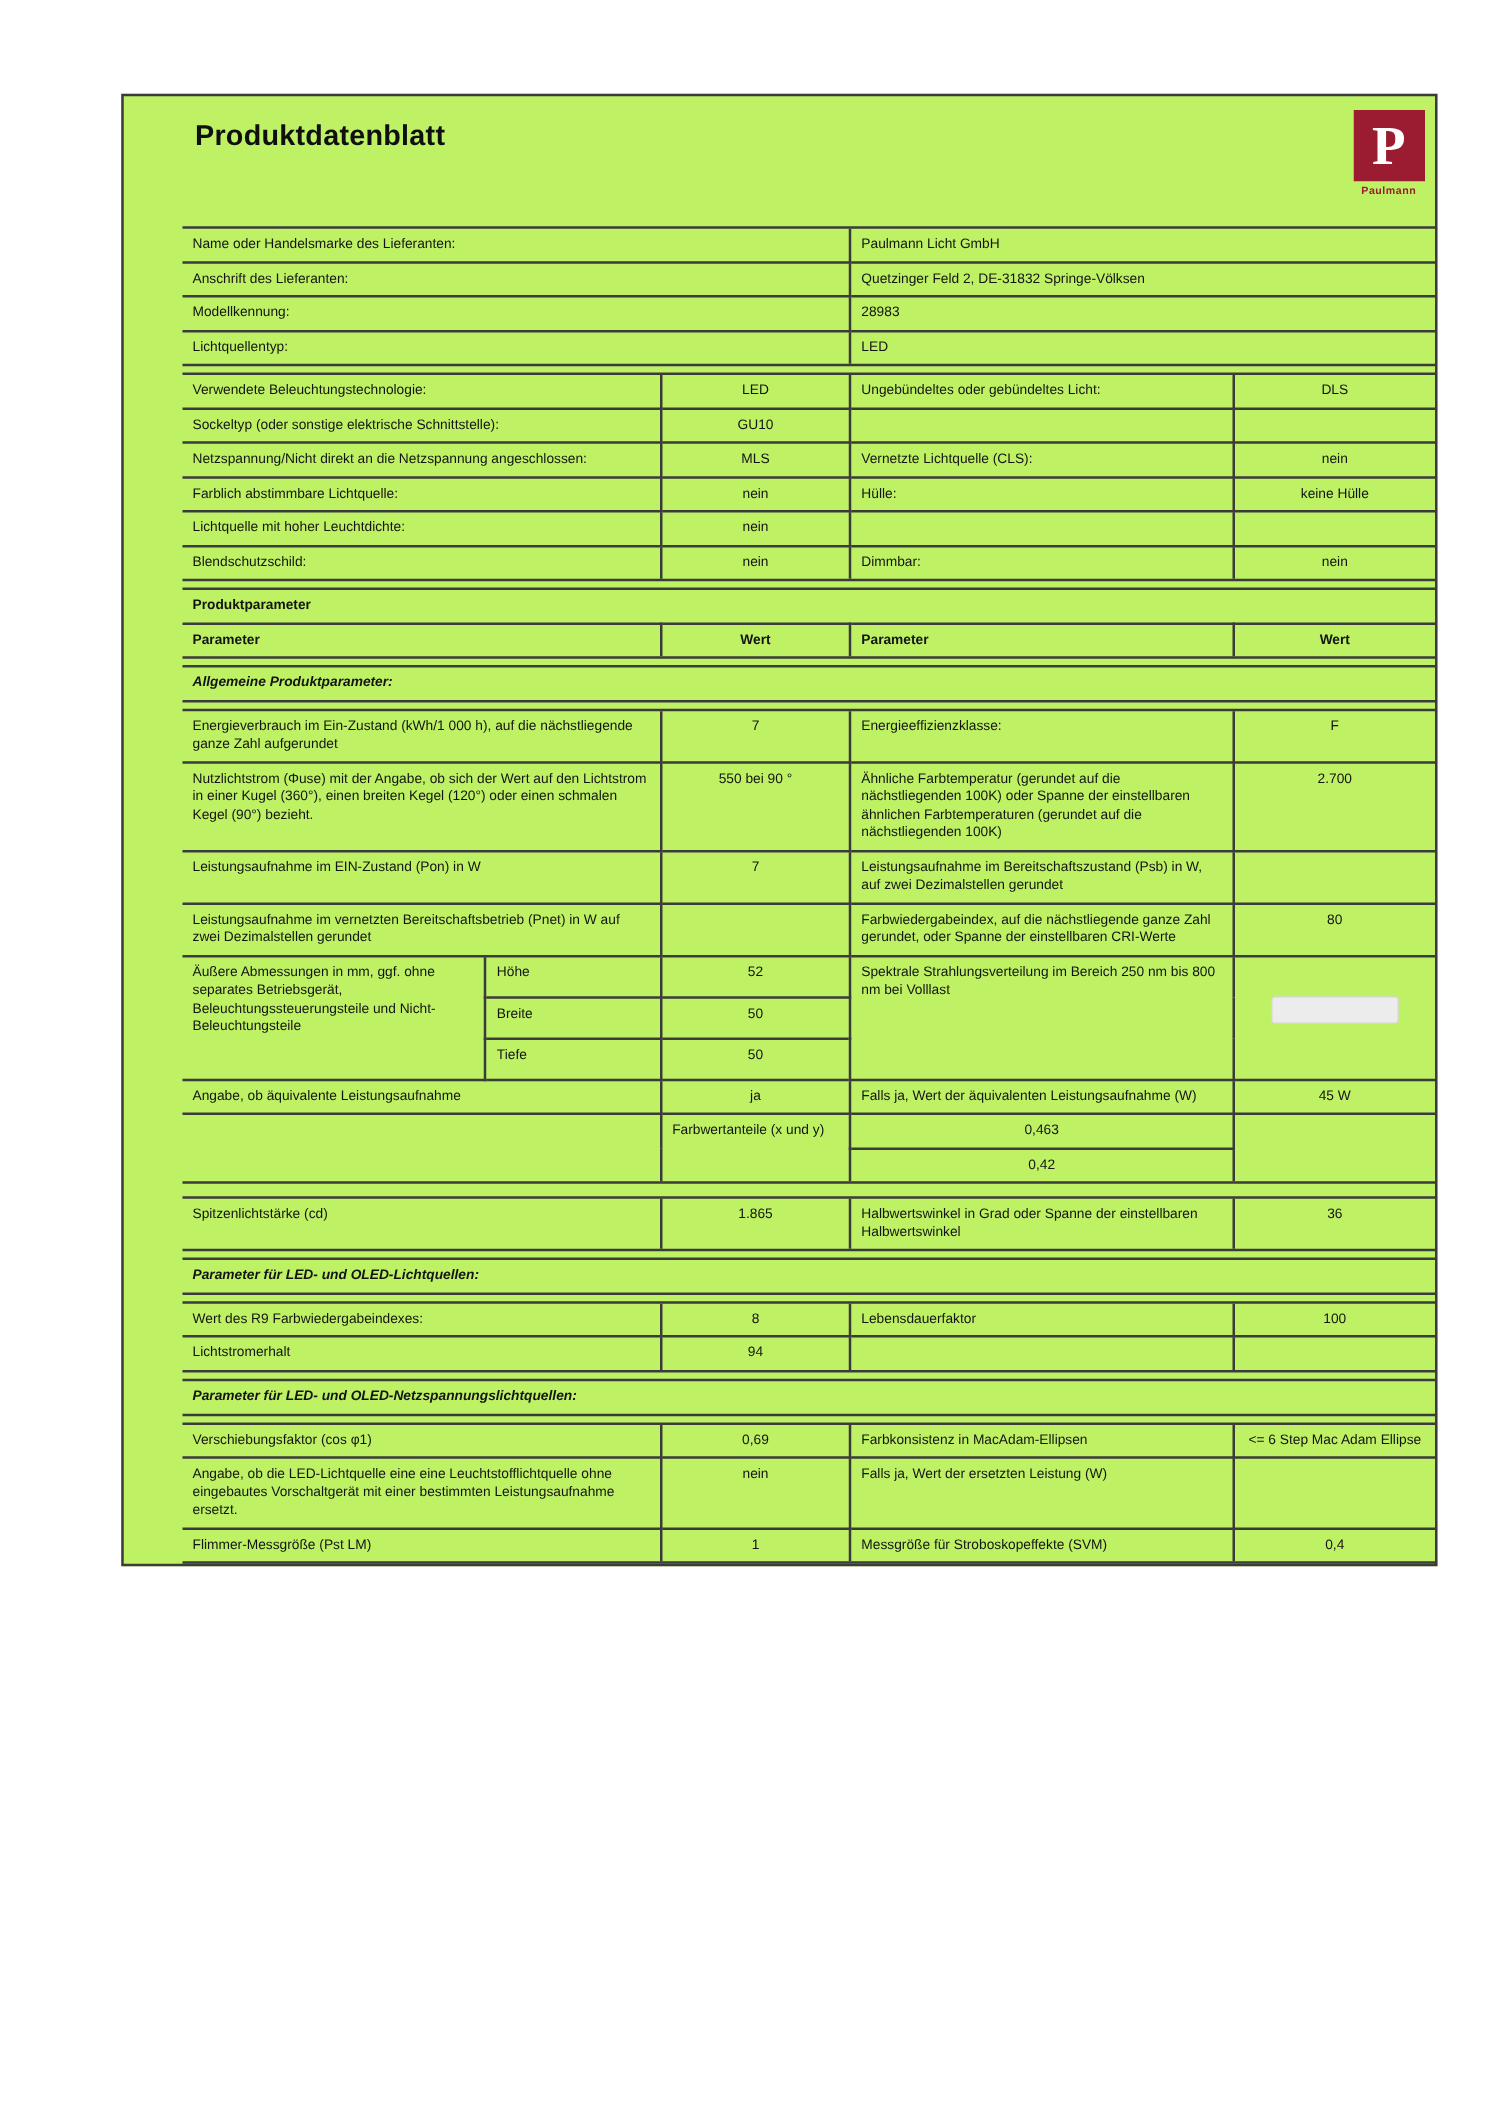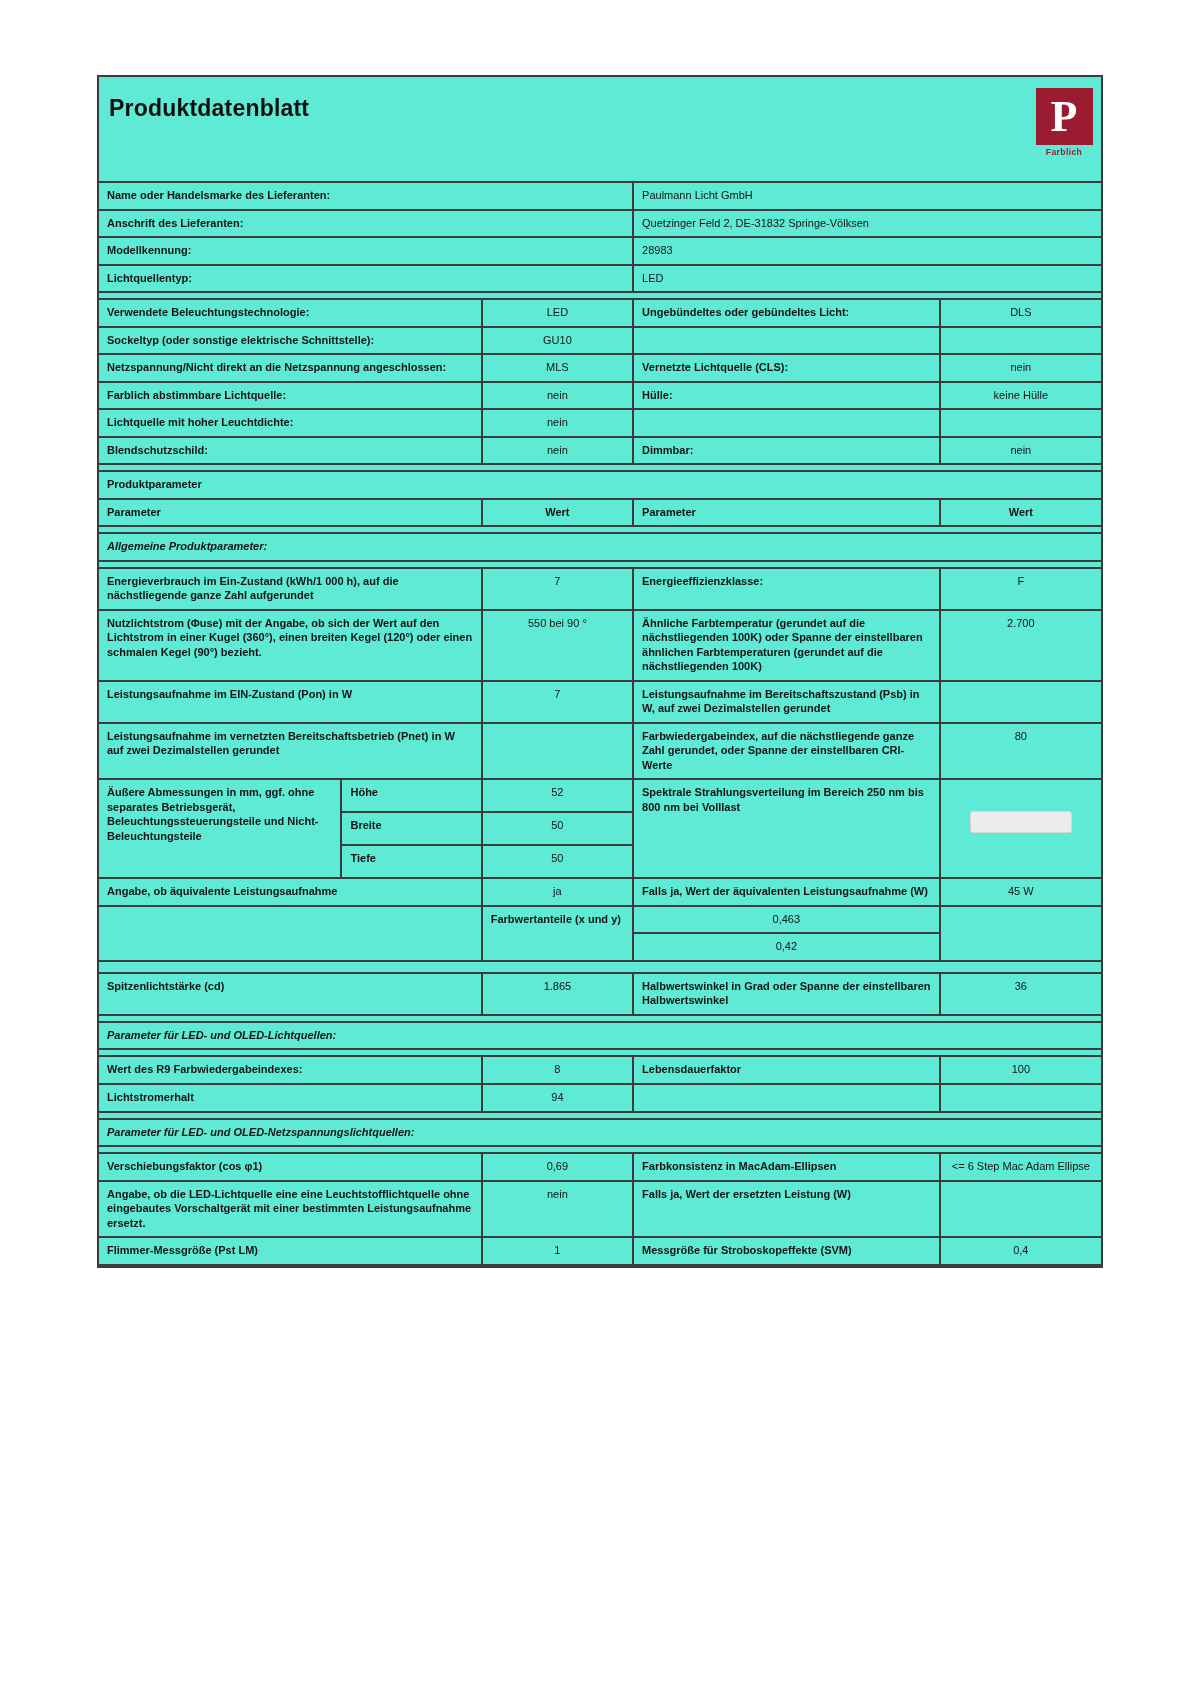--- a/index.html
+++ b/index.html
@@ -2,21 +2,21 @@
 <html><head>
 <meta charset="utf-8">
 <style>
   html,body{margin:0;padding:0;}
   body{
     width:1200px;height:1699px;background:#ffffff;position:relative;
     font-family:"Liberation Sans","DejaVu Sans",sans-serif;color:#141414;
   }
   .sheet{
     position:absolute;left:97px;top:75px;width:1002px;
-    border:2px solid #3b3b3b;background:#5eead4;
+    border:2px solid #3b3b3b;background:#bef264;padding-left:47px;
   }
   .hdr{position:relative;height:104px;}
   .title{
     font-size:23px;font-weight:bold;letter-spacing:.2px;
     padding:18px 0 0 10px;color:#101010;
   }
   .logo{position:absolute;top:11px;right:7px;width:60px;text-align:center;}
   .logo-box{
     width:57px;height:57px;margin:0 auto;display:flex;align-items:center;justify-content:center;
   }
@@ -25,21 +25,21 @@
     font-weight:bold;font-size:44px;color:#ffffff;line-height:1;
   }
   .logo-brand{font-size:8.5px;font-weight:bold;letter-spacing:.4px;margin-top:2px;}
   .gap{height:5px;}
   .sec{border-top:2px solid #3b3b3b;border-bottom:2px solid #3b3b3b;}
   table.t{border-collapse:collapse;border-style:hidden;width:100%;table-layout:fixed;}
   table.t td{
     border:2px solid #3b3b3b;padding:5px 8px 6px 8px;vertical-align:top;
     font-size:11px;line-height:1.32;word-wrap:break-word;
   }
-  td.l{font-weight:bold;text-align:left;}
+  td.l{font-weight:normal;text-align:left;}
   td.v{text-align:center;font-weight:normal;}
   td.vl{text-align:left;font-weight:normal;}
   td.band{font-weight:bold;padding:7px 8px;}
   td.band-i{font-weight:bold;font-style:italic;padding:7px 8px;}
   td.hcell{font-weight:bold;}
   .imgph{
     width:100px;height:20px;margin:26px auto;
     background:#ececec;border:1px solid #d6d6d6;border-radius:3px;
   }
   .dimtall{height:86px;}
@@ -48,21 +48,21 @@
 <body>
 
 <div class="sheet">
 
   <div class="hdr">
     <div class="title">Produktdatenblatt</div>
     <div class="logo">
       <div class="logo-box" style="background:#9b1c31;">
         <span class="logo-p">P</span>
       </div>
-      <div class="logo-brand" style="color:#9b1c31;">Farblich</div>
+      <div class="logo-brand" style="color:#9b1c31;">Paulmann</div>
     </div>
   </div>
 
   <div class="sec">
     <table class="t">
       <colgroup>
           <col style="width:53.3%">
           <col style="width:46.7%">
         </colgroup>
       <tbody>

